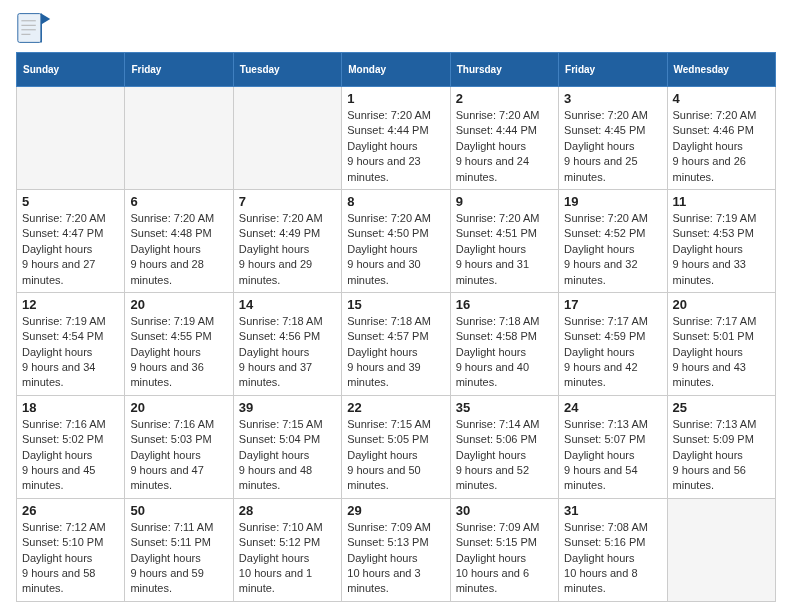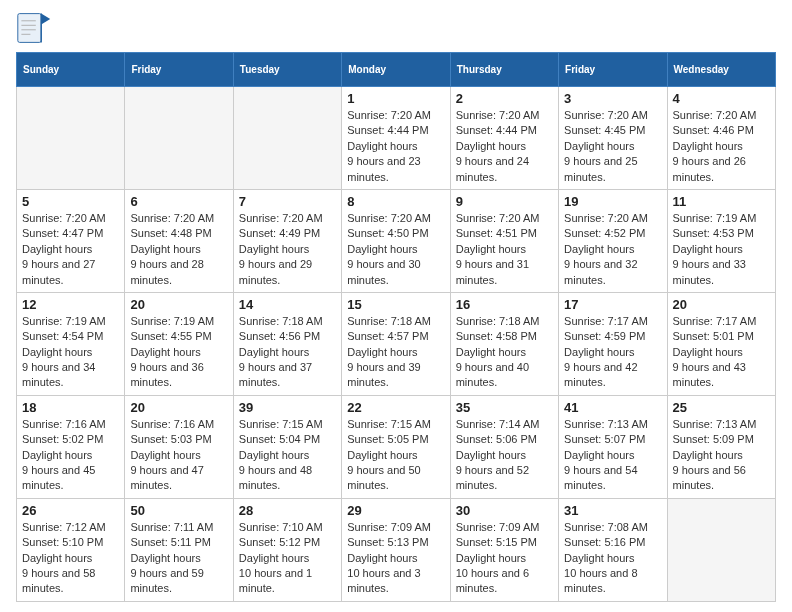--- a/index.html
+++ b/index.html
@@ -225,21 +225,21 @@
           </td>
           <td>
             <div class="day-number">22</div>
             <div class="day-info">Sunrise: 7:15 AM<br>Sunset: 5:05 PM<br>Daylight hours<br>9 hours and 50 minutes.</div>
           </td>
           <td>
             <div class="day-number">35</div>
             <div class="day-info">Sunrise: 7:14 AM<br>Sunset: 5:06 PM<br>Daylight hours<br>9 hours and 52 minutes.</div>
           </td>
           <td>
-            <div class="day-number">41</div>
+            <div class="day-number">24</div>
             <div class="day-info">Sunrise: 7:13 AM<br>Sunset: 5:07 PM<br>Daylight hours<br>9 hours and 54 minutes.</div>
           </td>
           <td>
             <div class="day-number">25</div>
             <div class="day-info">Sunrise: 7:13 AM<br>Sunset: 5:09 PM<br>Daylight hours<br>9 hours and 56 minutes.</div>
           </td>
         </tr>
         <tr>
           <td>
             <div class="day-number">26</div>

